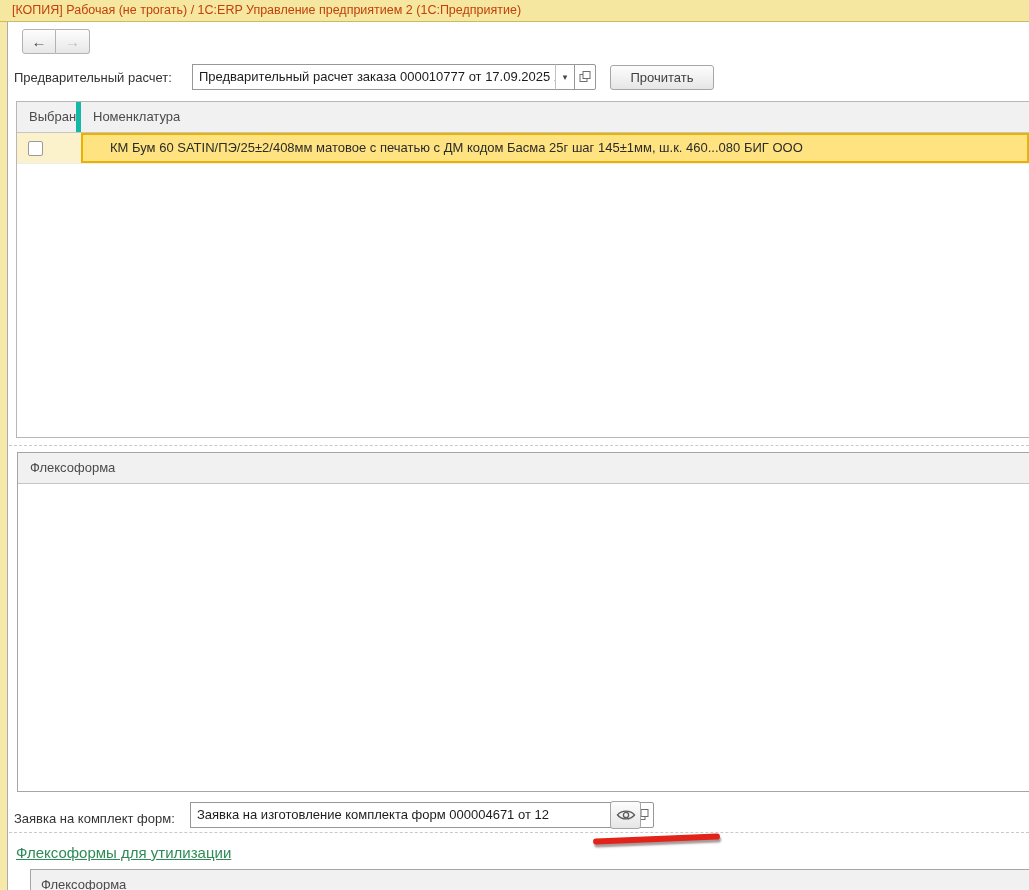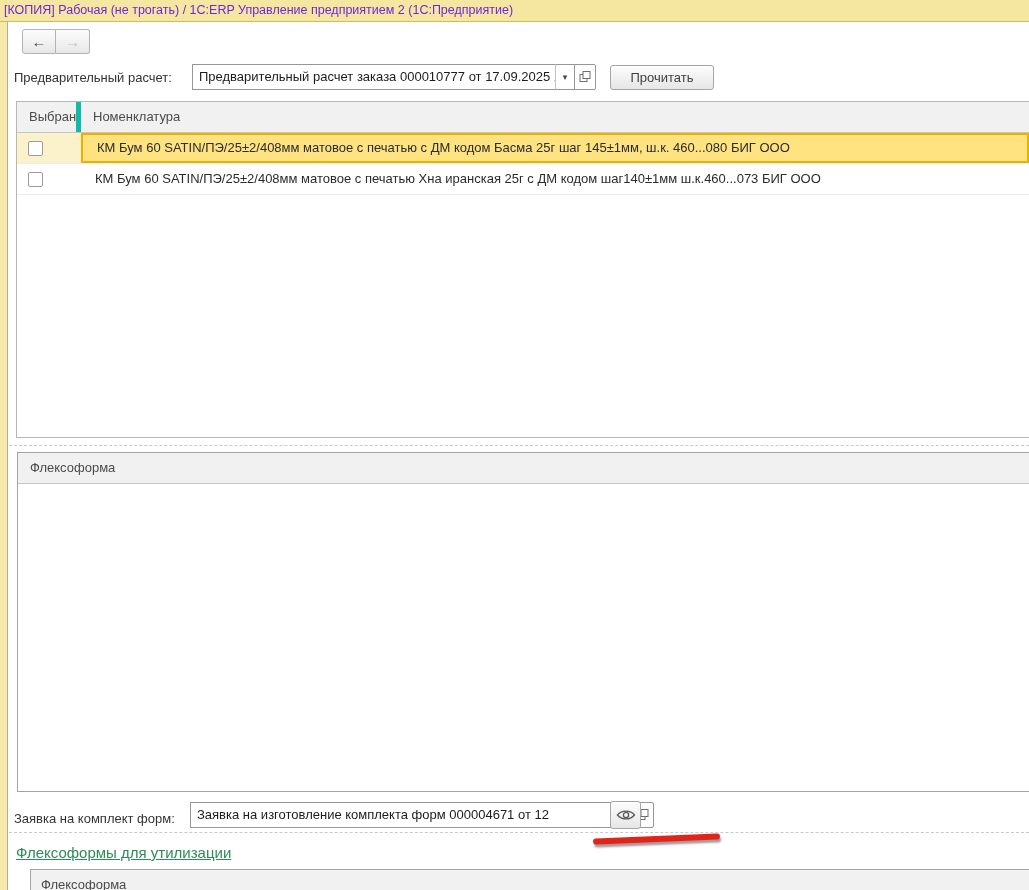--- a/index.html
+++ b/index.html
@@ -3,21 +3,21 @@
 <meta charset="utf-8">
 <style>
   * { margin:0; padding:0; box-sizing:border-box; }
   html,body { width:1029px; height:890px; }
   body { font-family:"Liberation Sans","DejaVu Sans",sans-serif; font-size:13px; color:#333; background:#fff; }
   #app { position:relative; width:1029px; height:890px; overflow:hidden; background:#fff; }
 
   
   .titlebar { position:absolute; left:0; top:0; width:1029px; height:22px;
     background:#F6E7A0; border-bottom:1px solid #CDBA62; line-height:21px;
-    padding-left:4px; color:#6d28d9; font-size:12.5px; white-space:nowrap; }
+    padding-left:12px; color:#c2410c; font-size:12.5px; white-space:nowrap; }
 
   
   .left-strip { position:absolute; left:0; top:22px; width:8px; height:868px;
     background:#F7E9A8; border-right:1px solid #ABABAB; }
 
   
   .nav-group { position:absolute; left:22px; top:29px; display:flex; }
   .nav-btn { width:34px; height:25px; border:1px solid #B3B3B3;
     background:linear-gradient(#FDFDFD,#E7E7E7); display:flex; align-items:center; justify-content:center;
     font-size:15px; font-weight:bold; cursor:pointer; }
@@ -45,21 +45,21 @@
 
   
   .grid { position:absolute; background:#fff; border:1px solid #B7B7B7; border-right:none; }
   .grid-header { height:31px; background:#F1F1F1; border-bottom:1px solid #C6C6C6; display:flex;
     color:#4B4B4B; }
   .hcell { line-height:30px; padding-left:12px; }
   .hcell-sel { width:64px; border-right:5px solid #14b8a6; }
   .hcell-nom { flex:1; }
   .grid-row { height:31px; display:flex; border-bottom:1px solid #EDEDED; }
   .cell-check { width:64px; display:flex; align-items:center; }
-  .cell-nom { flex:1; line-height:29px; padding-left:14px; white-space:nowrap; overflow:hidden; color:#2b2b2b; }
+  .cell-nom { flex:1; line-height:29px; padding-left:27px; white-space:nowrap; overflow:hidden; color:#2b2b2b; }
   .row-current .cell-check { background:#FBF2CC; }
   .cell-current { background:#FFE380; border:2px solid #E9B200; line-height:25px; }
   .checkbox { width:15px; height:15px; border:1px solid #9B9B9B; border-radius:2px; background:#fff;
     margin-left:11px; cursor:pointer; }
 
   .table1 { left:16px; top:101px; width:1013px; height:337px; }
   .table2 { left:17px; top:452px; width:1012px; height:340px; border-color:#A5A5A5; }
   .table3 { left:30px; top:869px; width:999px; height:52px; border-color:#A5A5A5; }
 
   .dashed { position:absolute; left:9px; width:1020px; border-top:1px dashed #C9C9C9; height:0; }
@@ -116,26 +116,20 @@
     <div class="grid-header">
       <div class="hcell hcell-sel">Выбран</div>
       <div class="hcell hcell-nom">Номенклатура</div>
     </div>
     <div class="grid-row row-current">
       <div class="cell-check">
         <span class="checkbox"></span>
       </div>
       <div class="cell-nom cell-current">КМ Бум 60 SATIN/ПЭ/25±2/408мм матовое с печатью с ДМ кодом Басма 25г шаг 145±1мм, ш.к. 460...080 БИГ ООО</div>
     </div>
-    <div class="grid-row">
-      <div class="cell-check">
-        <span class="checkbox"></span>
-      </div>
-      <div class="cell-nom">КМ Бум 60 SATIN/ПЭ/25±2/408мм матовое с печатью Хна иранская 25г с ДМ кодом шаг140±1мм ш.к.460...073 БИГ ООО</div>
-    </div>
   </div>
 
   <div class="dashed dashed-1"></div>
 
   <div class="grid table2">
     <div class="grid-header">
       <div class="hcell hcell-nom">Флексоформа</div>
     </div>
   </div>
 

